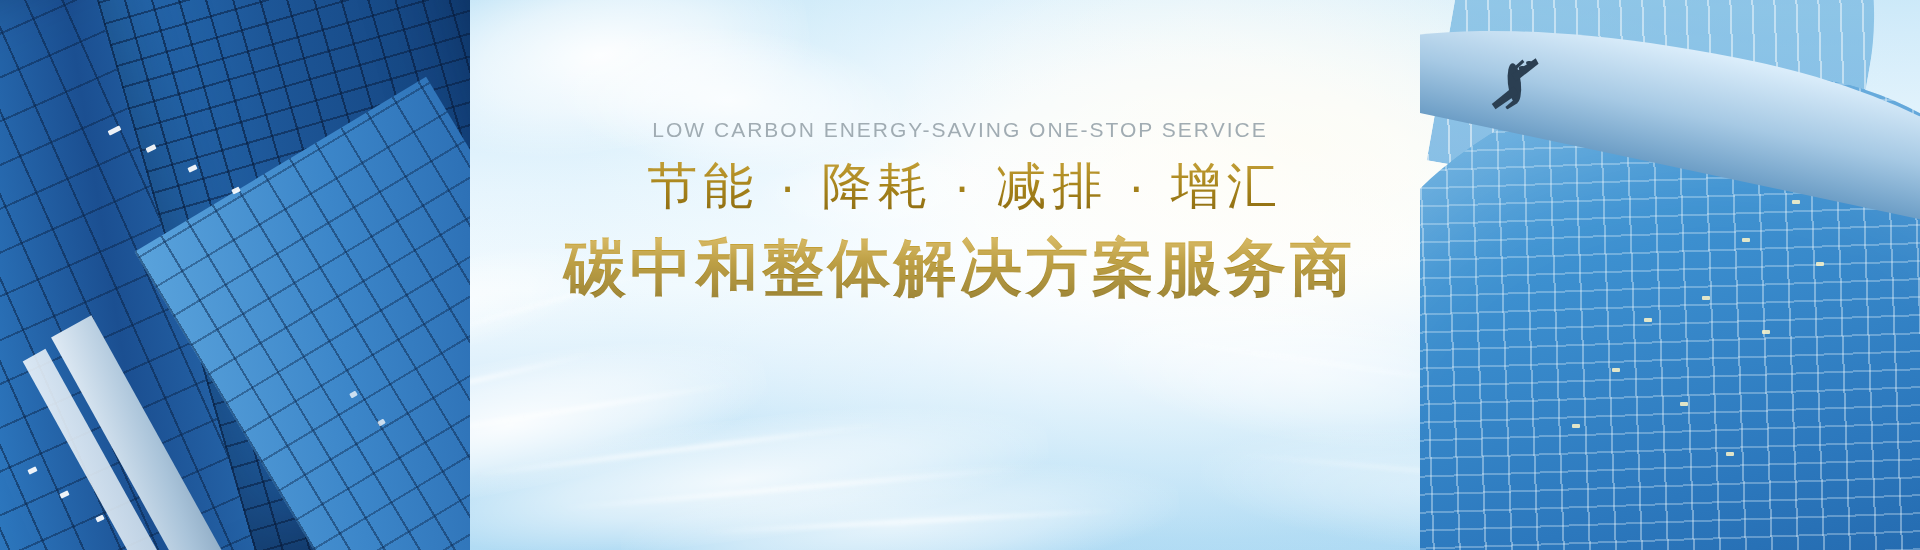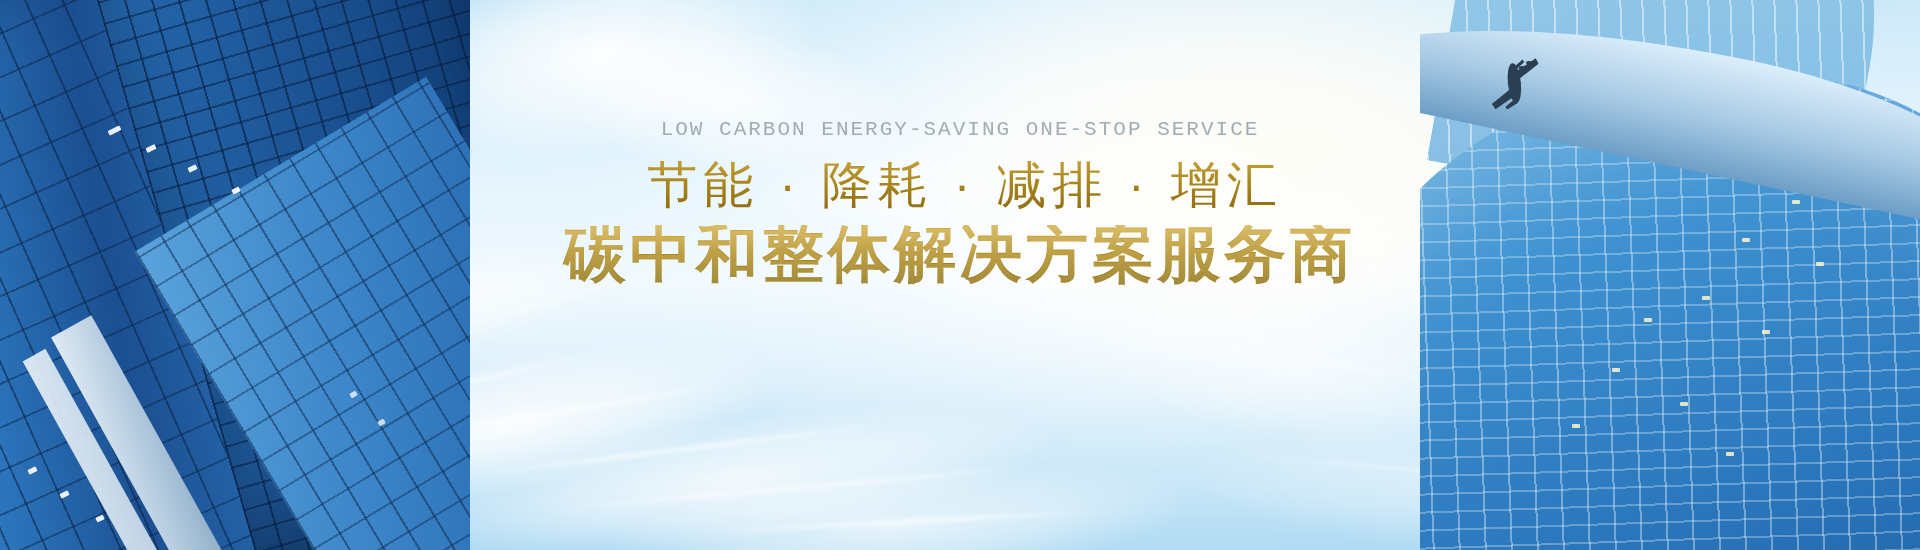--- a/index.html
+++ b/index.html
@@ -171,21 +171,21 @@
   .plane { position:absolute; left:1483px; top:60px; transform:rotate(-18deg); }
 
   
   .copy {
     position:absolute;
     left:0; right:0; top:118px;
     text-align:center;
     z-index:20;
   }
   .eyebrow {
-    font-family:Liberation Mono, monospace;
+    font-family:Liberation Sans, sans-serif;
     font-size:21px;
     letter-spacing:2.0px;
     color:#9aa6ad;
     opacity:.92;
     white-space:nowrap;
   }
   .headline-1 {
     margin-top:16px;
     font-family:"Liberation Sans", sans-serif;
     font-size:50px;
@@ -193,22 +193,22 @@
     letter-spacing:6px;
     color:#a8851c;
     background:linear-gradient(180deg,#c6a23a 0%, #a8851c 48%, #8d6c12 100%);
     -webkit-background-clip:text;
     background-clip:text;
     -webkit-text-fill-color:transparent;
     white-space:nowrap;
     margin-left:10px;
   }
   .headline-2 {
-    margin-top:12px;
-    font-family:Liberation Mono, monospace;
+    margin-top:20px;
+    font-family:Liberation Sans, sans-serif;
     font-weight:bold;
     font-size:62px;
     line-height:1.1;
     letter-spacing:4px;
     background:linear-gradient(180deg,#d4b04a 0%, #b08c1e 40%, #9a7a14 72%, #846709 100%);
     -webkit-background-clip:text;
     background-clip:text;
     -webkit-text-fill-color:transparent;
     white-space:nowrap;
     text-shadow:0 1px 0 rgba(255,255,255,.18);

